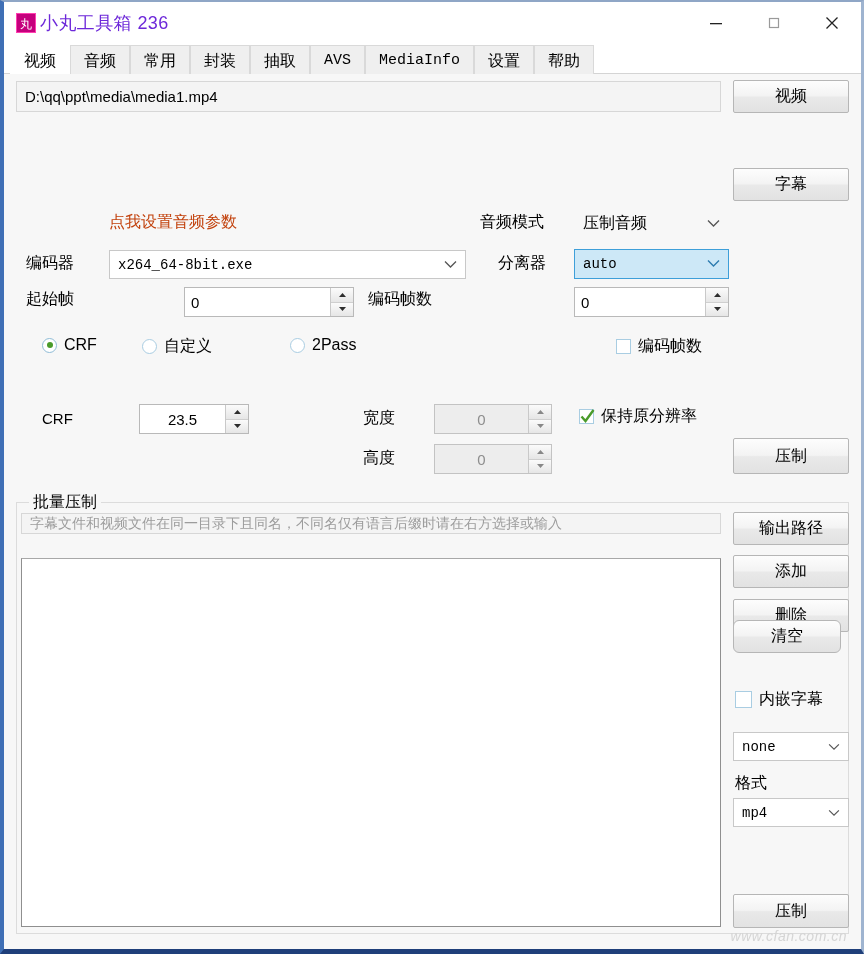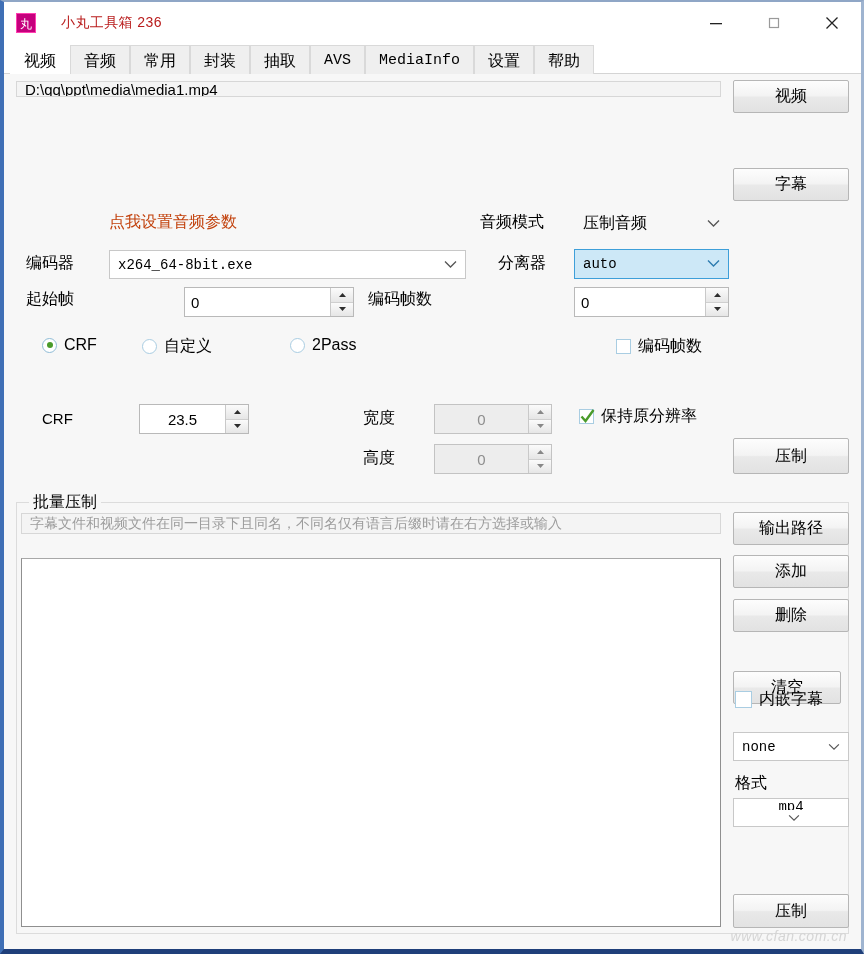--- a/index.html
+++ b/index.html
@@ -42,23 +42,23 @@
     background: #c5007d;
     border: 1px solid #ff3fb0;
     color: #ffffff;
     font-size: 12px;
     line-height: 20px;
     text-align: center;
     box-sizing: border-box;
     font-family: "DejaVu Sans", sans-serif;
   }
   .app-title {
-    margin-left: 25px;
-    font-size: 14px;
-    color: #b91c1c;
+    margin-left: 4px;
+    font-size: 18px;
+    color: #6d28d9;
     letter-spacing: .4px;
     white-space: nowrap;
   }
   .win-controls {
     margin-left: auto;
     display: flex;
     height: 42px;
   }
   .win-btn {
     width: 58px;
@@ -297,21 +297,21 @@
     <div class="tab">封装</div>
     <div class="tab">抽取</div>
     <div class="tab mono">AVS</div>
     <div class="tab mono">MediaInfo</div>
     <div class="tab">设置</div>
     <div class="tab">帮助</div>
   </div>
 
   <div class="content">
 
-    <div class="abs txtbox" style="left:12px; top:7px; width:705px; height:16px;">D:\qq\ppt\media\media1.mp4</div>
+    <div class="abs txtbox" style="left:12px; top:7px; width:705px; height:31px;">D:\qq\ppt\media\media1.mp4</div>
     <div class="abs btn" style="left:729px; top:6px; width:116px; height:33px;">视频</div>
 
 
     <div class="abs btn" style="left:729px; top:94px; width:116px; height:33px;">字幕</div>
 
     <div class="abs link" style="left:105px; top:138px;">点我设置音频参数</div>
 
     <div class="abs lbl" style="left:476px; top:137px; height:22px;">音频模式</div>
     <div class="abs combo flat" style="left:570px; top:136px; width:155px; height:26px;gap:36px;">
       <span class="val">压制音频</span>
@@ -461,38 +461,38 @@
       <span class="group-title">批量压制</span>
     </div>
 
     <div class="abs txtbox placeholder ph-small" style="left:17px; top:439px; width:700px; height:21px;">字幕文件和视频文件在同一目录下且同名，不同名仅有语言后缀时请在右方选择或输入</div>
 
     <div class="abs listbox" style="left:17px; top:484px; width:700px; height:369px;"></div>
 
     <div class="abs btn" style="left:729px; top:438px; width:116px; height:33px;">输出路径</div>
     <div class="abs btn" style="left:729px; top:481px; width:116px; height:33px;">添加</div>
     <div class="abs btn" style="left:729px; top:525px; width:116px; height:33px;">删除</div>
-    <div class="abs btn" style="left:729px; top:597px; width:108px; height:33px;">清空</div>
+    <div class="abs btn" style="left:729px; top:546px; width:108px; height:33px;border-radius:6px;">清空</div>
 
     <div class="abs optrow" style="left:731px; top:615px;">
       <span class="cbox" style="width:17px;height:17px;"></span>
       <span class="cbox-label">内嵌字幕</span>
     </div>
 
     <div class="abs combo" style="left:729px; top:658px; width:116px; height:29px;">
       <span class="val">none</span>
       <span class="chev">
         <svg width="12" height="8" viewBox="0 0 13 9">
             <path d="M1 1.5 L6.5 7 L12 1.5" stroke="#555" stroke-width="1.3" fill="none"></path>
           </svg>
       </span>
     </div>
 
     <div class="abs lbl" style="left:731px; top:698px; height:22px;">格式</div>
-    <div class="abs combo" style="left:729px; top:724px; width:116px; height:29px;flex-direction:column;">
+    <div class="abs combo" style="left:729px; top:724px; width:116px; height:29px;">
       <span class="val">mp4</span>
       <span class="chev">
         <svg width="12" height="8" viewBox="0 0 13 9">
             <path d="M1 1.5 L6.5 7 L12 1.5" stroke="#555" stroke-width="1.3" fill="none"></path>
           </svg>
       </span>
     </div>
 
     <div class="abs btn" style="left:729px; top:820px; width:116px; height:34px;">压制</div>
 

